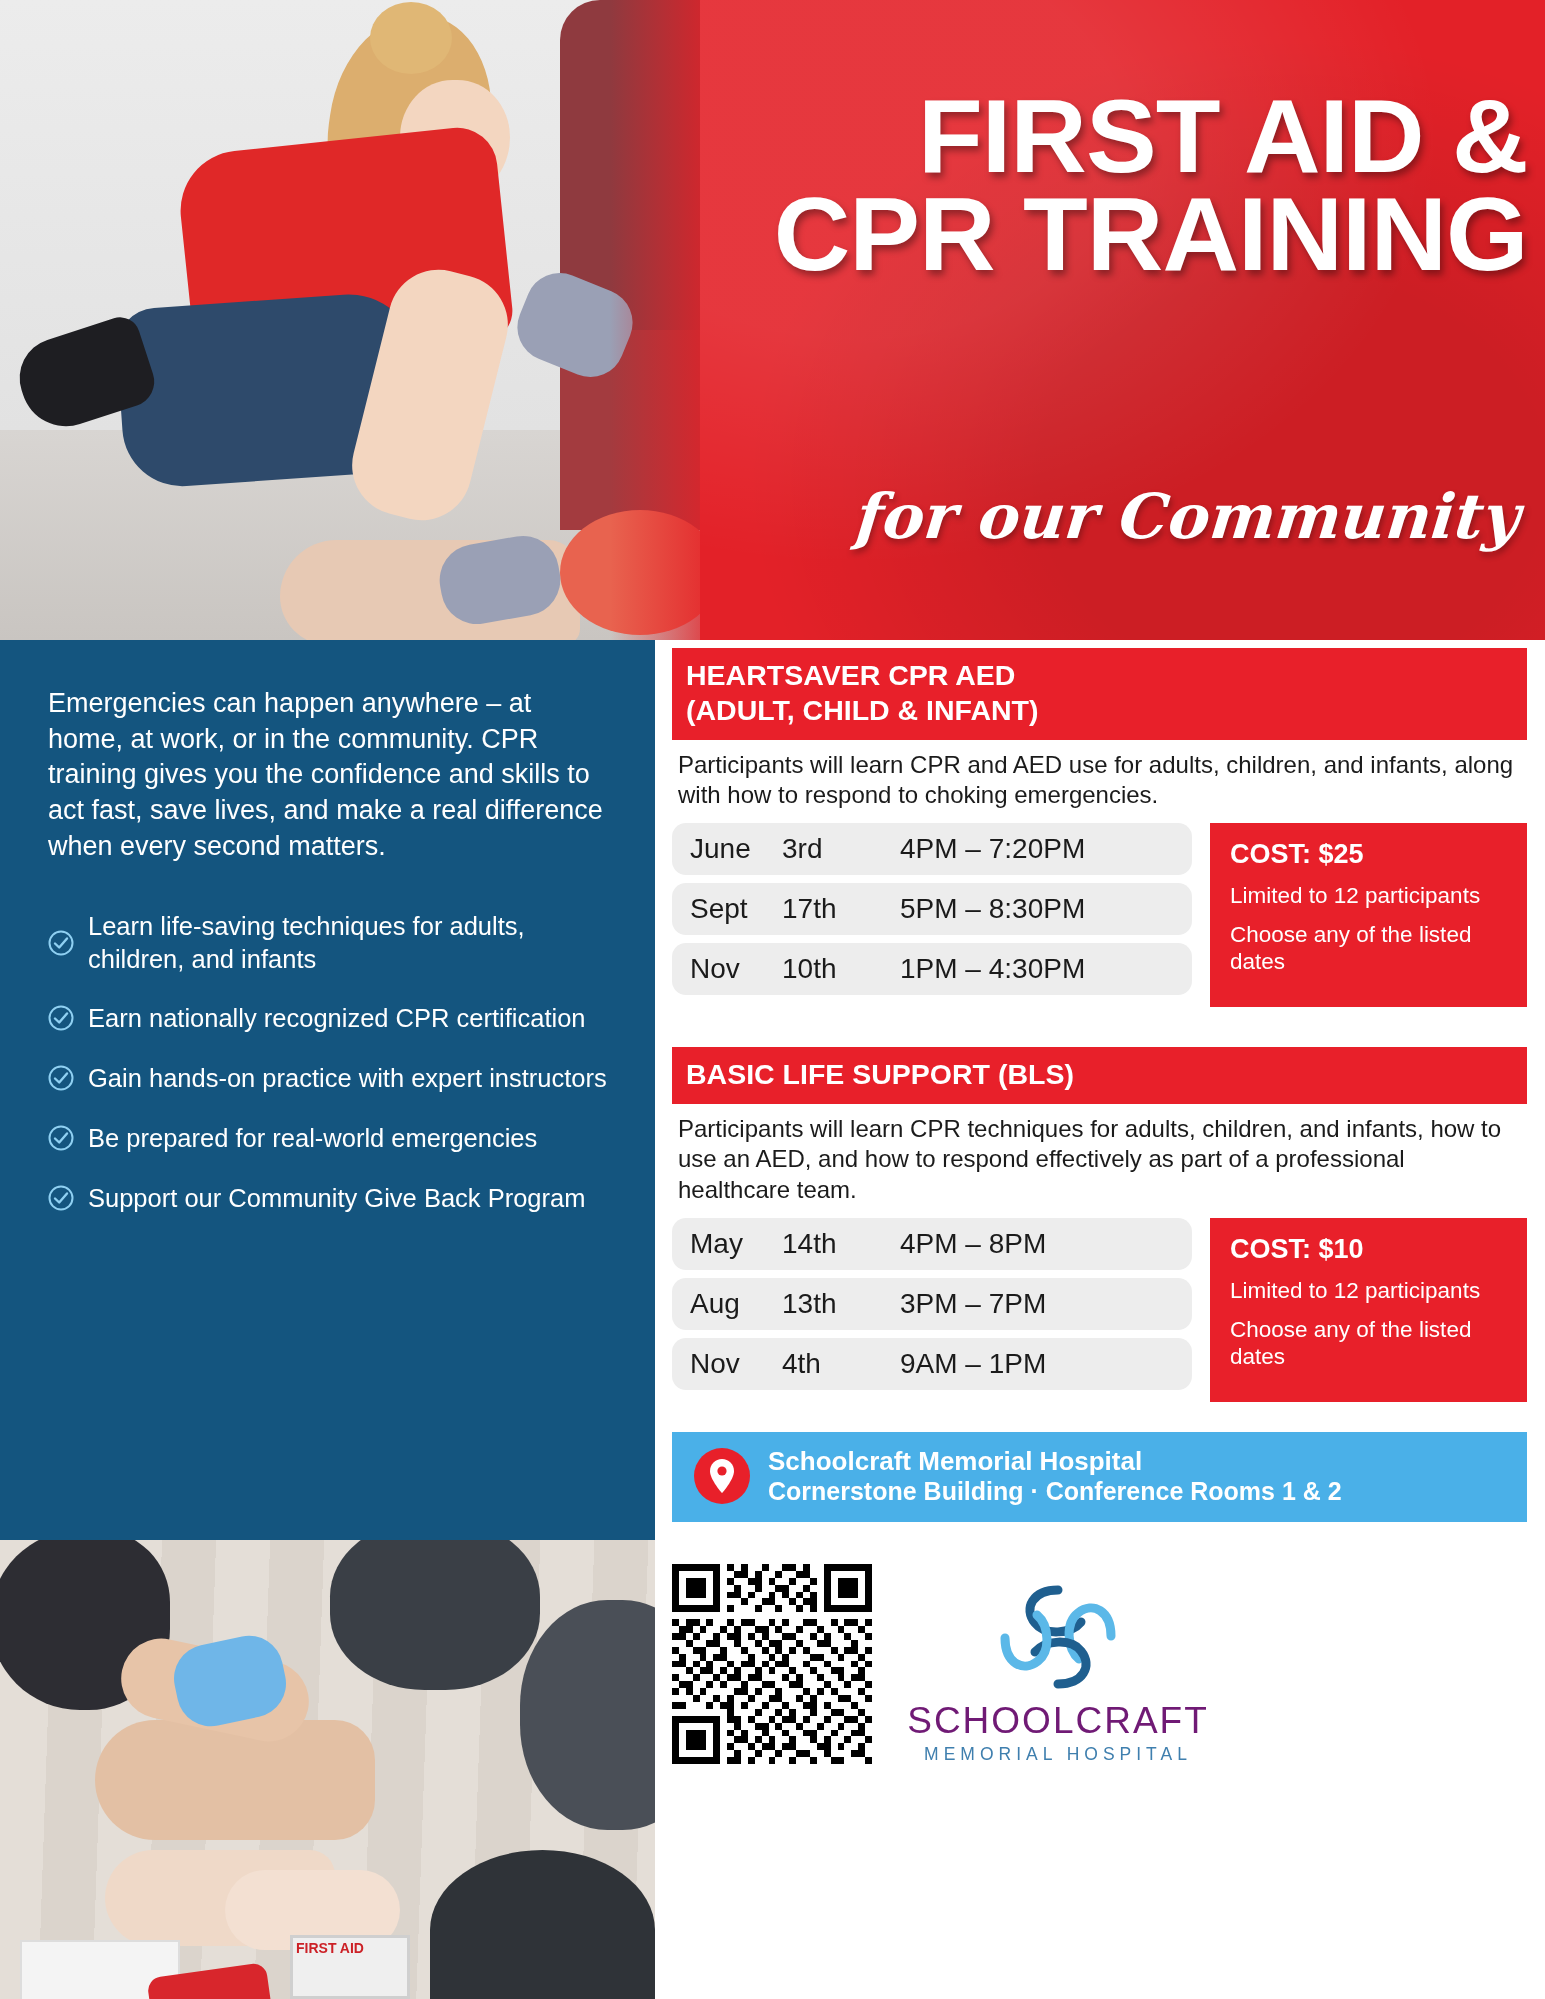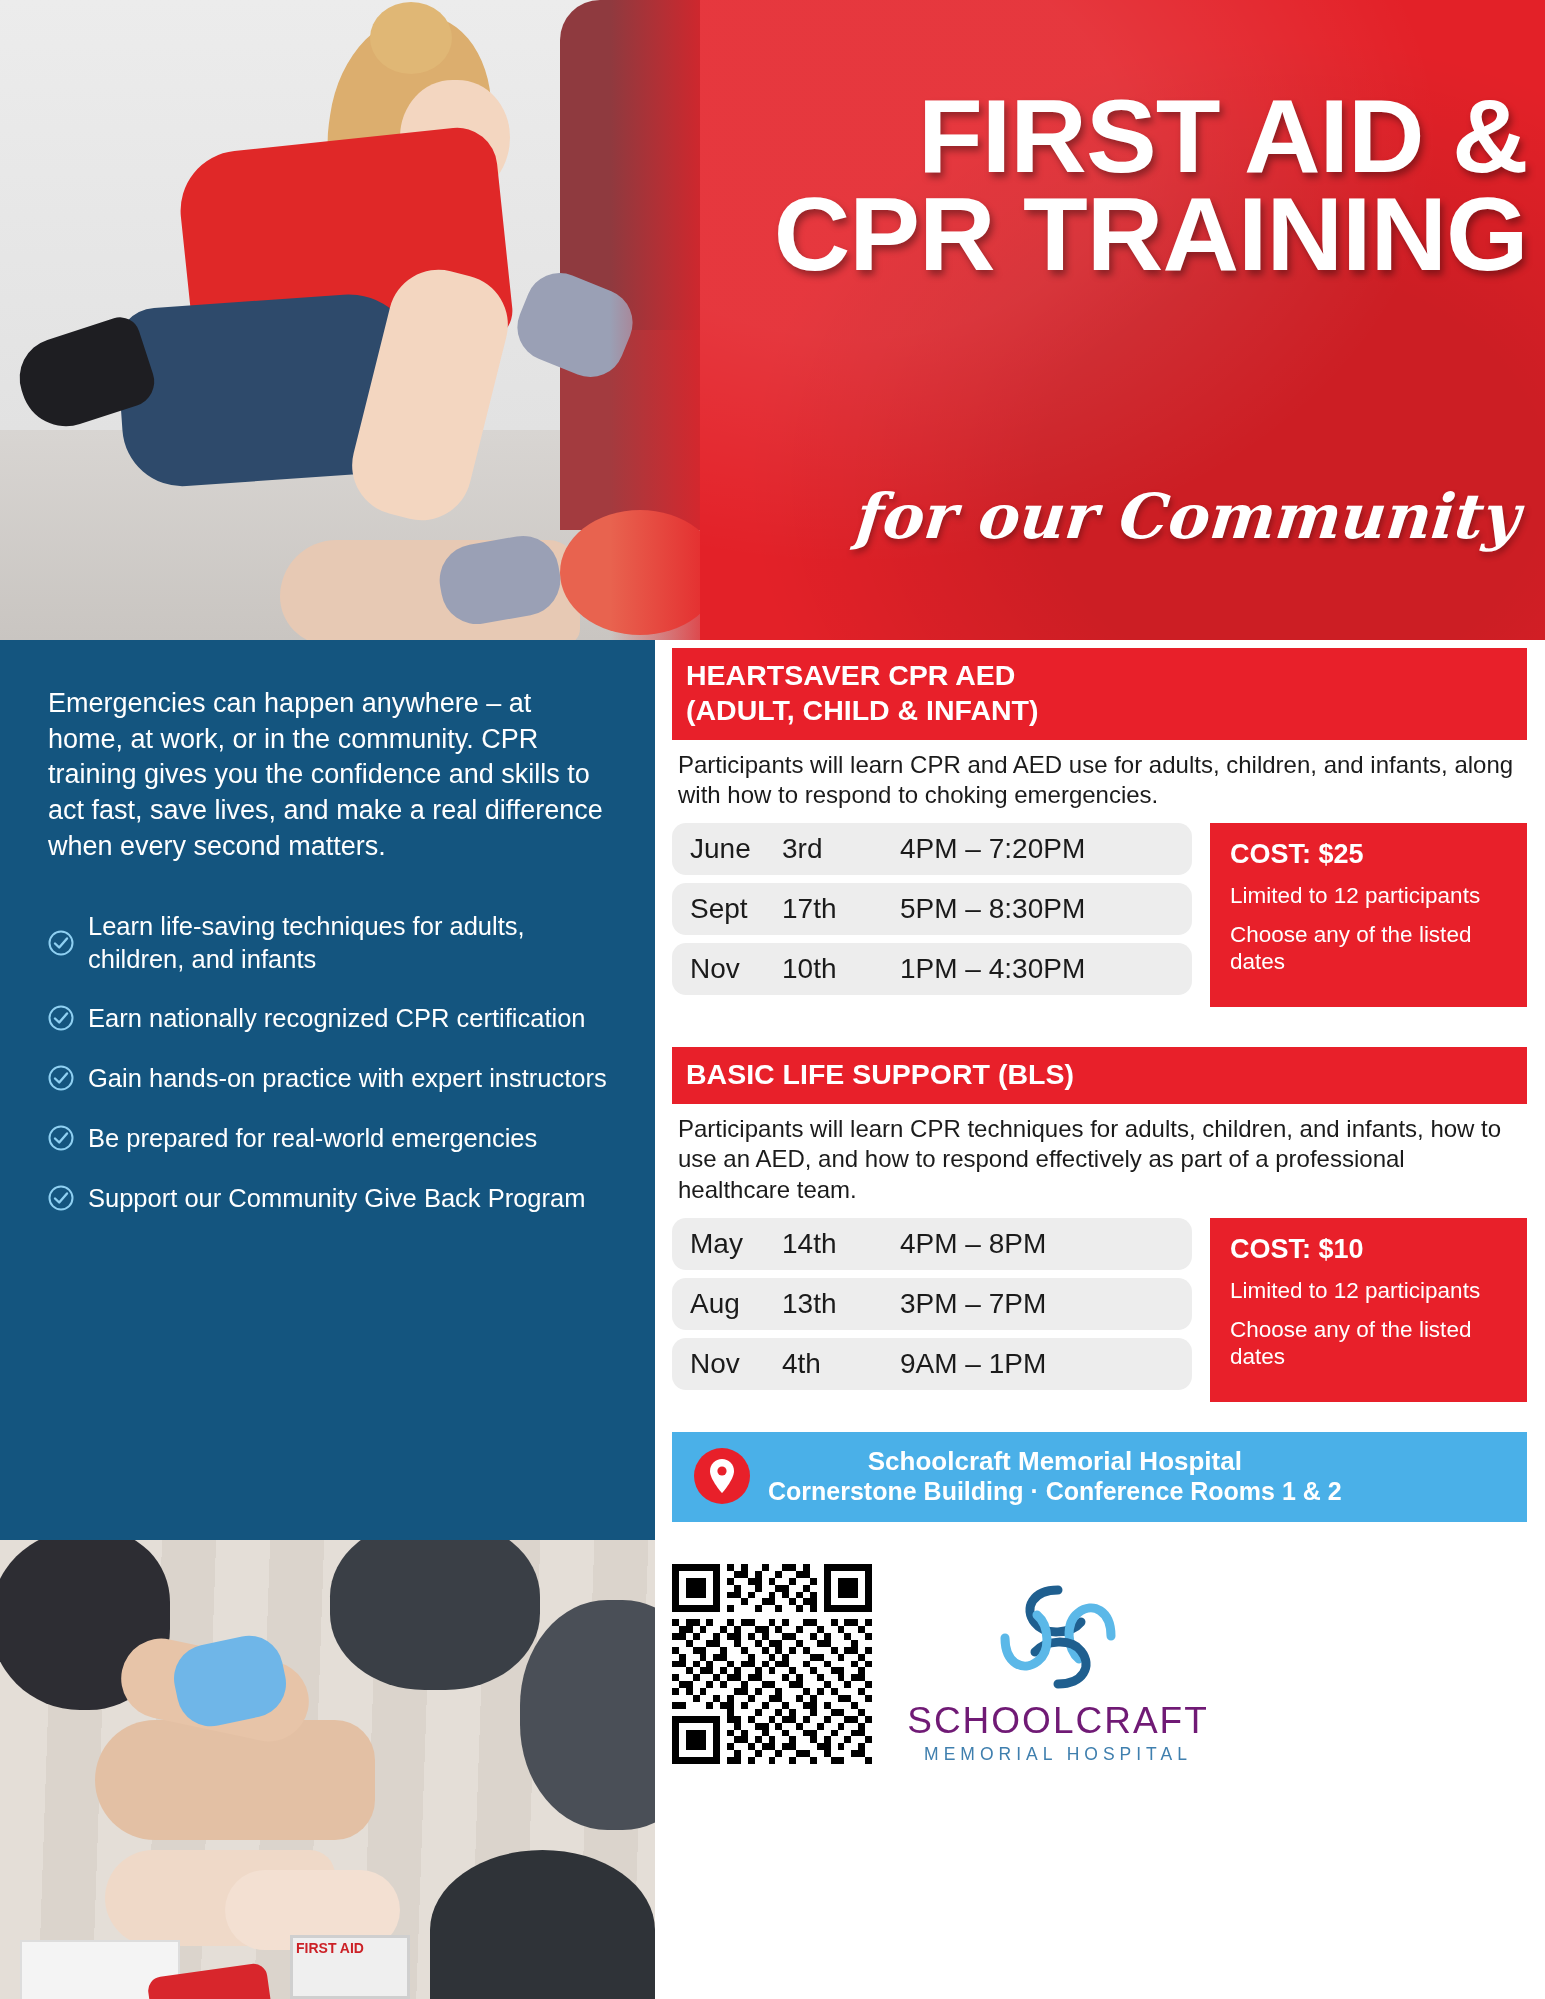--- a/index.html
+++ b/index.html
@@ -326,21 +326,21 @@
     </div>
 
     <div class="loc-bar">
       <span class="loc-pin">
         <svg width="30" height="36" viewBox="0 0 30 36">
             <path d="M15 1C8.4 1 3 6.3 3 12.9 3 21.7 15 35 15 35s12-13.3 12-22.1C27 6.3 21.6 1 15 1z" fill="#ffffff"></path>
             <circle cx="15" cy="13" r="4.6" fill="#e8202a"></circle>
           </svg>
       </span>
       <span>
-        <span class="loc-t2" style="display:block;text-align:center;">Schoolcraft Memorial Hospital</span>
+        <span class="loc-t2" style="display:block;">Schoolcraft Memorial Hospital</span>
         <span class="loc-t3" style="display:block;">Cornerstone Building · Conference Rooms 1 &amp; 2</span>
       </span>
     </div>
 
     <div class="reg-row">
       <div class="qr">
         <svg width="200" height="200" viewBox="0 0 29 29" shape-rendering="crispEdges">
           <rect width="29" height="29" fill="#ffffff"></rect>
           <g fill="#000000">
             <rect x="0" y="0" width="7" height="1"></rect>

